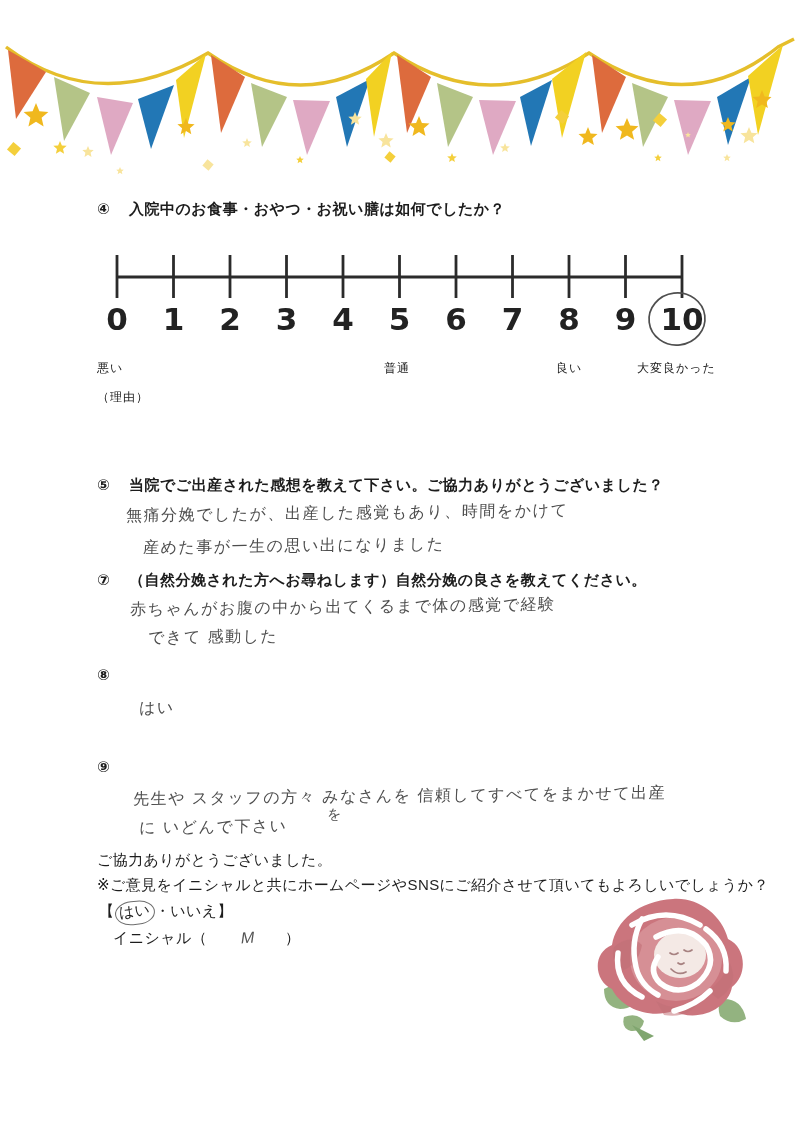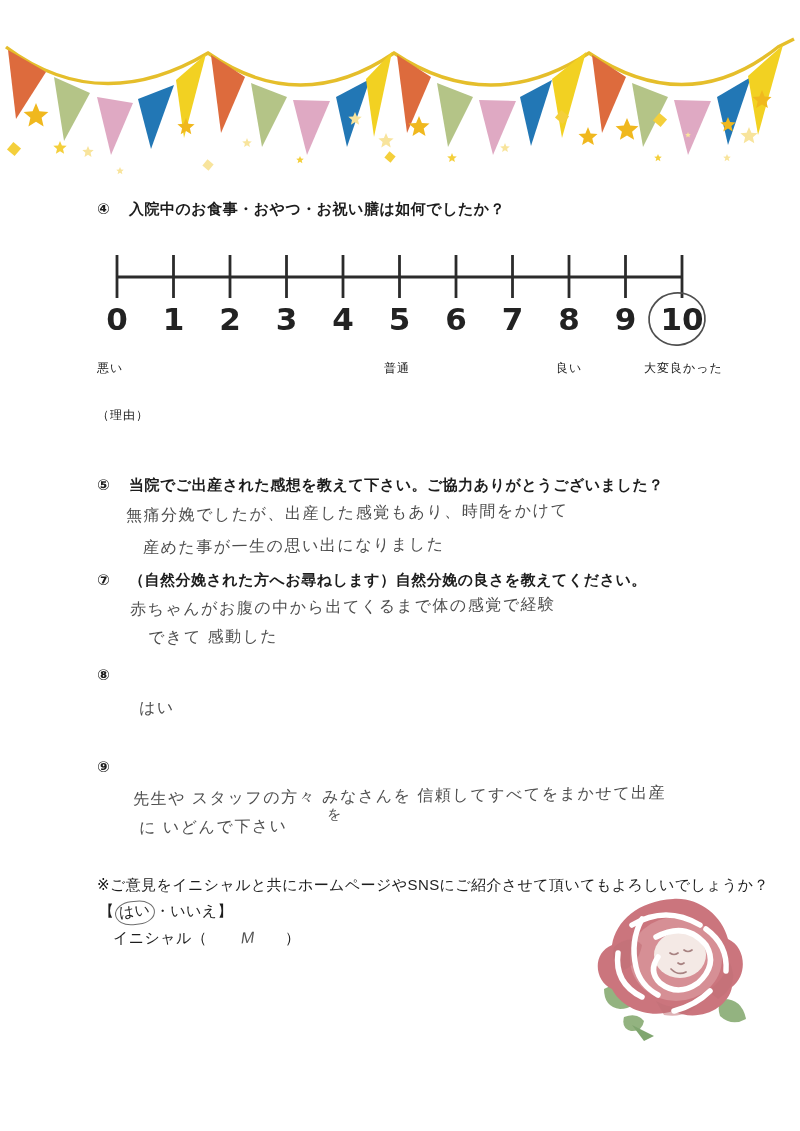--- a/index.html
+++ b/index.html
@@ -113,22 +113,22 @@
       <line x1="528.5" y1="9" x2="528.5" y2="52" stroke="#2b2b2b" stroke-width="2.8"></line>
       <text x="528.5" y="84" text-anchor="middle" font-size="31" font-weight="bold" fill="#222" font-family="DejaVu Sans, sans-serif">9</text>
       <line x1="585" y1="9" x2="585" y2="52" stroke="#2b2b2b" stroke-width="2.8"></line>
       <text x="585" y="84" text-anchor="middle" font-size="31" font-weight="bold" fill="#222" font-family="DejaVu Sans, sans-serif">10</text>
       <ellipse cx="580" cy="73" rx="28" ry="26" fill="none" stroke="#4f4f4f" stroke-width="1.7" transform="rotate(-7 580 73)"></ellipse>
     </svg>
 
   <div class="abs anchor" style="left:97px;top:360px;">悪い</div>
   <div class="abs anchor" style="left:384px;top:360px;">普通</div>
   <div class="abs anchor" style="left:556px;top:360px;">良い</div>
-  <div class="abs anchor" style="left:637px;top:360px;margin-left:7px;">大変良かった</div>
-  <div class="abs anchor" style="left:97px;top:407px;">（理由）</div>
+  <div class="abs anchor" style="left:637px;top:360px;">大変良かった</div>
+  <div class="abs anchor" style="left:97px;top:389px;">（理由）</div>
 
   <div class="abs q" style="left:97px;top:476px;width:660px;">
     <span class="q-num">⑤</span>
     <span>当院でご出産された感想を教えて下さい。ご協力ありがとうございました？</span>
   </div>
   <div class="abs hw" style="left:126px;top:503px;">無痛分娩でしたが、出産した感覚もあり、時間をかけて</div>
   <div class="abs hw" style="left:143px;top:536px;">産めた事が一生の思い出になりました</div>
 
   <div class="abs q" style="left:97px;top:571px;width:660px;">
     <span class="q-num">⑦</span>
@@ -142,20 +142,21 @@
   </div>
   <div class="abs hw" style="left:139px;top:698px;">はい</div>
 
   <div class="abs q" style="left:97px;top:758px;width:660px;">
     <span class="q-num">⑨</span>
   </div>
   <div class="abs hw" style="left:133px;top:786px;">先生や スタッフの方々 みなさんを 信頼してすべてをまかせて出産</div>
   <div class="abs hw hw-small" style="left:327px;top:806px;">を</div>
   <div class="abs hw" style="left:139px;top:817px;">に いどんで下さい</div>
 
+  <div class="abs ftext" style="left:97px;top:851px;">ご協力ありがとうございました。</div>
   <div class="abs ftext" style="left:97px;top:876px;">※ご意見をイニシャルと共にホームページやSNSにご紹介させて頂いてもよろしいでしょうか？</div>
 
   <div class="abs ftext" style="left:99px;top:901px;">
     <span>【</span><span class="circled-yes">はい</span><span>・</span><span>いいえ</span><span>】</span>
   </div>
 
   <div class="abs initials-row" style="left:113px;top:929px;">
     <span>イニシャル（</span><span class="initial-val">M</span><span>）</span>
   </div>
 

